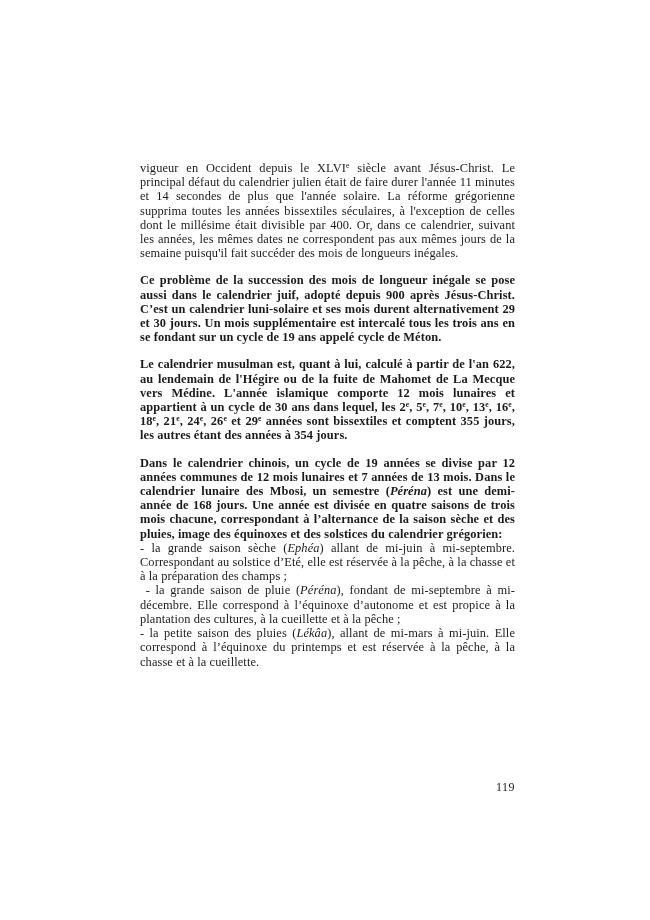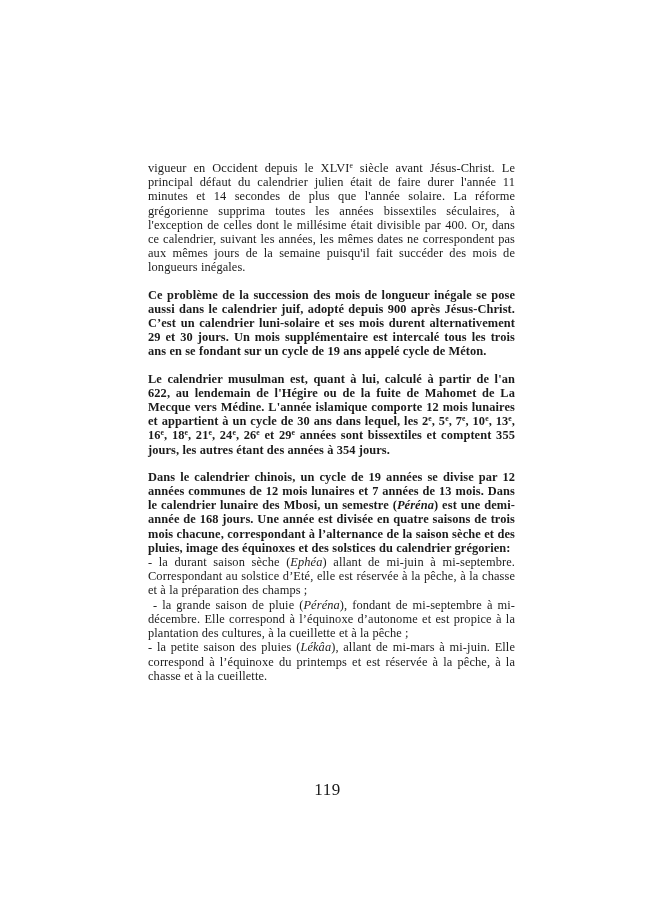--- a/index.html
+++ b/index.html
@@ -16,48 +16,47 @@
     position: absolute;
     left: 140px;
     top: 161px;
     width: 375px;
   }
   .block {
     font-size: 12.4px;
     line-height: 14.2px;
     text-align: justify;
     letter-spacing: 0.1px;
-    margin-left: 8px;
   }
   .block.gap { margin-top: 13px; font-weight: bold; }
   .it  { font-style: italic; }
   .sup {
     font-size: 7.6px;
     line-height: 0;
     vertical-align: baseline;
     position: relative;
     top: -4px;
   }
   .page-number {
     position: absolute;
     left: 140px;
     top: 780px;
     width: 375px;
-    text-align: center;
-    font-size: 17px;
+    text-align: right;
+    font-size: 12px;
     letter-spacing: 0.5px;
   }
 </style>
 </head>
 <body>
 
 <div class="sheet">
   <main class="text-block" id="text-block">
       <div class="block"><span>vigueur en Occident depuis le XLVI</span><span class="sup">e</span><span> siècle avant Jésus-Christ. Le principal défaut du calendrier julien était de faire durer l'année 11 minutes et 14 secondes de plus que l'année solaire. La réforme grégorienne supprima toutes les années bissextiles séculaires, à l'exception de celles dont le millésime était divisible par 400. Or, dans ce calendrier, suivant les années, les mêmes dates ne correspondent pas aux mêmes jours de la semaine puisqu'il fait succéder des mois de longueurs inégales.</span></div>
       <div class="block gap"><span>Ce problème de la succession des mois de longueur inégale se pose aussi dans le calendrier juif, adopté depuis 900 après Jésus-Christ. C’est un calendrier luni-solaire et ses mois durent alternativement 29 et 30 jours. Un mois supplémentaire est intercalé tous les trois ans en se fondant sur un cycle de 19 ans appelé cycle de Méton.</span></div>
       <div class="block gap"><span>Le calendrier musulman est, quant à lui, calculé à partir de l'an 622, au lendemain de l'Hégire ou de la fuite de Mahomet de La Mecque vers Médine. L'année islamique comporte 12 mois lunaires et appartient à un cycle de 30 ans dans lequel, les 2</span><span class="sup">e</span><span>, 5</span><span class="sup">e</span><span>, 7</span><span class="sup">e</span><span>, 10</span><span class="sup">e</span><span>, 13</span><span class="sup">e</span><span>, 16</span><span class="sup">e</span><span>, 18</span><span class="sup">e</span><span>, 21</span><span class="sup">e</span><span>, 24</span><span class="sup">e</span><span>, 26</span><span class="sup">e</span><span> et 29</span><span class="sup">e</span><span> années sont bissextiles et comptent 355 jours, les autres étant des années à 354 jours.</span></div>
       <div class="block gap"><span>Dans le calendrier chinois, un cycle de 19 années se divise par 12 années communes de 12 mois lunaires et 7 années de 13 mois. Dans le calendrier lunaire des Mbosi, un semestre (</span><span class="it">Péréna</span><span>) est une demi-année de 168 jours. Une année est divisée en quatre saisons de trois mois chacune, correspondant à l’alternance de la saison sèche et des pluies, image des équinoxes et des solstices du calendrier grégorien:</span></div>
-      <div class="block"><span>- la durant saison sèche (</span><span class="it">Ephéa</span><span>) allant de mi-juin à mi-septembre. Correspondant au solstice d’Eté, elle est réservée à la pêche, à la chasse et à la préparation des champs ;</span></div>
+      <div class="block"><span>- la grande saison sèche (</span><span class="it">Ephéa</span><span>) allant de mi-juin à mi-septembre. Correspondant au solstice d’Eté, elle est réservée à la pêche, à la chasse et à la préparation des champs ;</span></div>
       <div class="block"><span>&nbsp;- la grande saison de pluie (</span><span class="it">Péréna</span><span>), fondant de mi-septembre à mi-décembre. Elle correspond à l’équinoxe d’autonome et est propice à la plantation des cultures, à la cueillette et à la pêche ;</span></div>
       <div class="block"><span>- la petite saison des pluies (</span><span class="it">Lékâa</span><span>), allant de mi-mars à mi-juin. Elle correspond à l’équinoxe du printemps et est réservée à la pêche, à la chasse et à la cueillette.</span></div>
     </main>
   <div class="page-number">119</div>
 </div>
 
 </body></html>

